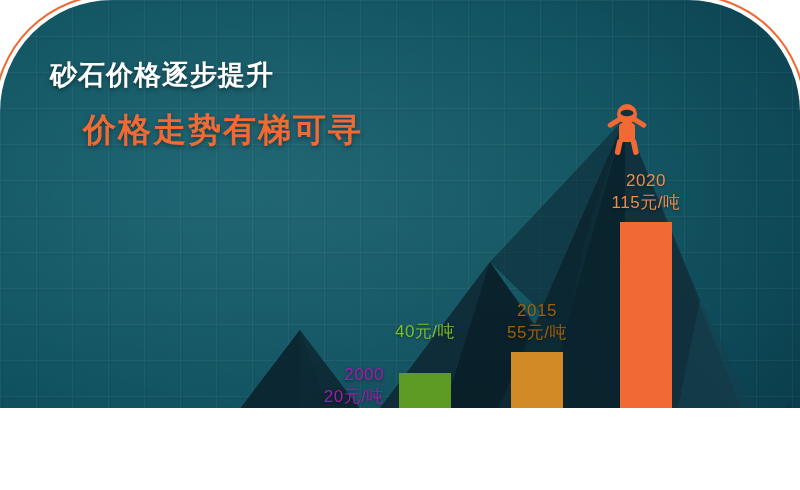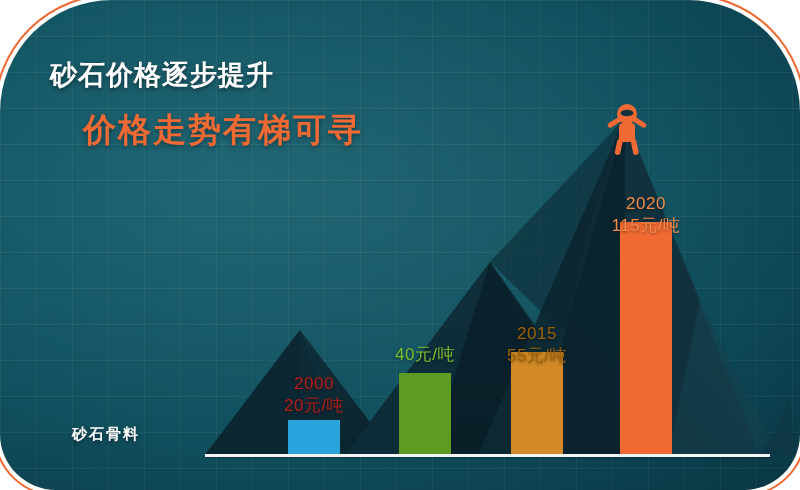--- a/index.html
+++ b/index.html
@@ -1,20 +1,20 @@
 <!DOCTYPE html>
 <html><head>
 <meta charset="utf-8">
 <style>
   html,body{margin:0;padding:0;}
   body{
     width:800px;height:490px;overflow:hidden;background:#ffffff;
     font-family:"Liberation Sans","DejaVu Sans",sans-serif;
   }
-  #stage{position:relative;width:800px;height:490px;background:#ffffff;overflow:hidden;}
+  #stage{position:relative;width:800px;height:408px;background:#ffffff;overflow:hidden;}
 
   
   .frame-outline{
     position:absolute;left:-6px;top:-6px;width:812px;height:502px;
     border:2px solid #F26A33;
     border-top-left-radius:118px;border-top-right-radius:118px;
     border-bottom-left-radius:62px;border-bottom-right-radius:62px;
     box-sizing:border-box;pointer-events:none;z-index:3;
   }
 
@@ -71,21 +71,21 @@
   
   .chart{position:absolute;left:0;top:0;width:800px;height:490px;z-index:5;}
   .axis-line{
     position:absolute;left:205px;top:454px;width:565px;height:3px;
     background:#f2f6f7;z-index:6;box-shadow:0 1px 2px rgba(0,0,0,.3);
   }
   .bar{position:absolute;bottom:36px;z-index:5;}
   .bar-label{
     position:absolute;z-index:6;text-align:center;width:140px;
     font-size:17px;line-height:22px;letter-spacing:.5px;
-    text-shadow:0 1px 3px rgba(0,0,0,.5);white-space:nowrap;margin-top:23px;
+    text-shadow:0 1px 3px rgba(0,0,0,.5);white-space:nowrap;
   }
   .bar-label .yr{display:block;}
   .bar-label .pr{display:block;}
 
   
   .hiker{position:absolute;left:605px;top:103px;z-index:6;}
 </style>
 </head>
 <body>
 
@@ -141,21 +141,21 @@
     <rect x="14" y="20" width="16" height="19" rx="4" fill="#F26A33"></rect>
     <rect x="2" y="17" width="15" height="5" rx="2.5" fill="#F26A33" transform="rotate(-32 9.5 19.5)"></rect>
     <rect x="27" y="17" width="15" height="5" rx="2.5" fill="#F26A33" transform="rotate(32 34.5 19.5)"></rect>
     <rect x="11" y="36" width="5.5" height="16" rx="2.5" fill="#F26A33" transform="rotate(12 13.7 44)"></rect>
     <rect x="27" y="36" width="5.5" height="16" rx="2.5" fill="#F26A33" transform="rotate(-12 29.7 44)"></rect>
   </svg>
 
   <div class="chart">
 
     <div class="bar" style="left:288px;width:52px;height:34px;background:#29A3DC;"></div>
-    <div class="bar-label" style="left:244px;top:350px;color:#b91c1c;">
+    <div class="bar-label" style="left:244px;top:364px;color:#a21caf;text-align:right;">
       <span class="yr">2000</span>
       <span class="pr">20元/吨</span>
     </div>
 
     <div class="bar" style="left:399px;width:52px;height:81px;background:#5E9B23;"></div>
     <div class="bar-label" style="left:355px;top:321px;color:#7FBE2E;">
       <span class="pr">40元/吨</span>
     </div>
 
     <div class="bar" style="left:511px;width:52px;height:102px;background:#D18A26;"></div>

